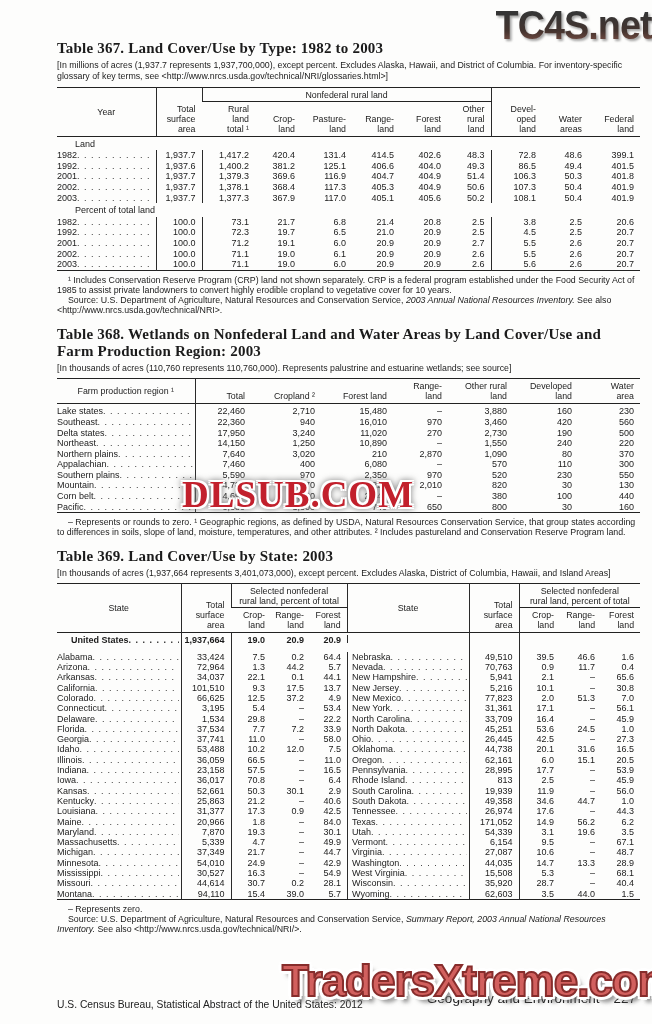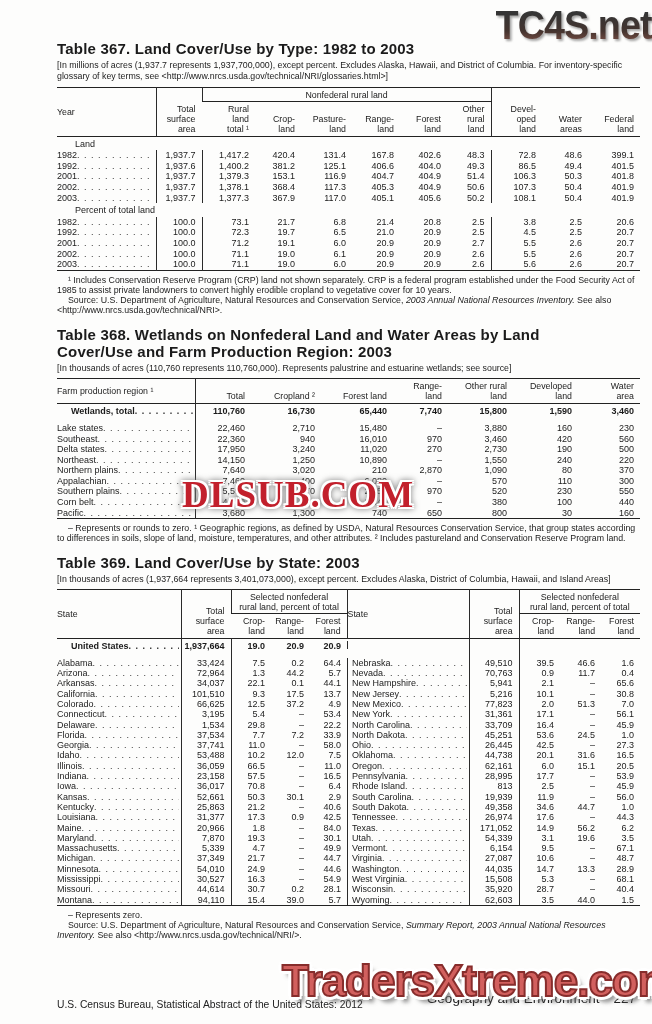--- a/index.html
+++ b/index.html
@@ -4,34 +4,34 @@
 <style>
   * { margin:0; padding:0; box-sizing:border-box; }
   html,body { width:652px; height:1024px; }
   body {
     background:#fdfdfc; color:#1b1b1b; position:relative; overflow:hidden;
     font-family:"Liberation Sans", sans-serif;
   }
   .page { padding:40px 12px 0 57px; }
 
   .tbl-title {
-    font-family:Liberation Sans, sans-serif; font-weight:bold;
+    font-family:Liberation Serif, serif; font-weight:bold;
     font-size:15px; line-height:17px; letter-spacing:.2px; margin-bottom:3px;
   }
   .note { font-size:8.8px; line-height:10.8px; margin-bottom:5px; }
 
   table { border-collapse:collapse; table-layout:fixed; width:583px; }
   .datatable { border-top:1.3px solid #222; border-bottom:1.3px solid #222; margin-bottom:4px; }
   thead { border-bottom:1px solid #222; }
   th {
     font-weight:normal; font-size:8.8px; line-height:10px;
     white-space:pre-line; text-align:right; vertical-align:bottom;
     padding:2px 6px 2px 0;
   }
-  th.ctr { text-align:left; vertical-align:middle; padding-right:0; }
+  th.ctr { text-align:center; vertical-align:middle; padding-right:0; }
   th.grp { text-align:center; vertical-align:bottom; border-bottom:1px solid #222; padding:2px 0 1px 0; }
   td {
     font-size:9px; line-height:10.6px; text-align:right;
     padding:0 6px 0 0; vertical-align:bottom;
   }
   td.lbl { text-align:left; padding:0 2px 0 0; }
   td.lbl { display:flex; align-items:baseline; }
   .rl { white-space:nowrap; }
   .ldr { flex:1 1 auto; overflow:hidden; white-space:nowrap; color:#2b2b2b; }
   .ldr::after { content:" . . . . . . . . . . . . . . . . . . . . . . . . . . . . . . . . . ."; letter-spacing:1px; font-size:9px; }
@@ -139,21 +139,21 @@
         </tr>
         <tr>
           <td class="lbl">
             <span class="rl">1982</span>
             <span class="ldr"></span>
           </td>
           <td>1,937.7</td>
           <td>1,417.2</td>
           <td>420.4</td>
           <td>131.4</td>
-          <td>167.8</td>
+          <td>414.5</td>
           <td>402.6</td>
           <td>48.3</td>
           <td>72.8</td>
           <td>48.6</td>
           <td>399.1</td>
         </tr>
         <tr>
           <td class="lbl">
             <span class="rl">1992</span>
             <span class="ldr"></span>
@@ -169,21 +169,21 @@
           <td>49.4</td>
           <td>401.5</td>
         </tr>
         <tr>
           <td class="lbl">
             <span class="rl">2001</span>
             <span class="ldr"></span>
           </td>
           <td>1,937.7</td>
           <td>1,379.3</td>
-          <td>153.1</td>
+          <td>369.6</td>
           <td>116.9</td>
           <td>404.7</td>
           <td>404.9</td>
           <td>51.4</td>
           <td>106.3</td>
           <td>50.3</td>
           <td>401.8</td>
         </tr>
         <tr>
           <td class="lbl">
@@ -332,33 +332,20 @@
 land</th>
         <th>Other rural
 land</th>
         <th>Developed
 land</th>
         <th>Water
 area</th>
       </tr>
     </thead>
     <tbody>
-        <tr class="bold-row">
-          <td class="lbl">
-            <span class="rl">Wetlands, total</span>
-            <span class="ldr"></span>
-          </td>
-          <td>110,760</td>
-          <td>16,730</td>
-          <td>65,440</td>
-          <td>7,740</td>
-          <td>15,800</td>
-          <td>1,590</td>
-          <td>3,460</td>
-        </tr>
         <tr>
           <td class="lbl">
             <span class="rl">Lake states</span>
             <span class="ldr"></span>
           </td>
           <td>22,460</td>
           <td>2,710</td>
           <td>15,480</td>
           <td>–</td>
           <td>3,880</td>
@@ -435,20 +422,33 @@
             <span class="rl">Southern plains</span>
             <span class="ldr"></span>
           </td>
           <td>5,590</td>
           <td>970</td>
           <td>2,350</td>
           <td>970</td>
           <td>520</td>
           <td>230</td>
           <td>550</td>
+        </tr>
+        <tr>
+          <td class="lbl">
+            <span class="rl">Mountain</span>
+            <span class="ldr"></span>
+          </td>
+          <td>4,780</td>
+          <td>1,570</td>
+          <td>220</td>
+          <td>2,010</td>
+          <td>820</td>
+          <td>30</td>
+          <td>130</td>
         </tr>
         <tr>
           <td class="lbl">
             <span class="rl">Corn belt</span>
             <span class="ldr"></span>
           </td>
           <td>4,690</td>
           <td>1,330</td>
           <td>2,440</td>
           <td>–</td>
@@ -899,21 +899,21 @@
           <td>48.7</td>
         </tr>
         <tr>
           <td class="lbl">
             <span class="rl">Minnesota</span>
             <span class="ldr"></span>
           </td>
           <td>54,010</td>
           <td>24.9</td>
           <td>–</td>
-          <td>44.6</td>
+          <td>42.9</td>
           <td class="lbl">
             <span class="rl">Washington</span>
             <span class="ldr"></span>
           </td>
           <td>44,035</td>
           <td>14.7</td>
           <td>13.3</td>
           <td>28.9</td>
         </tr>
         <tr>

